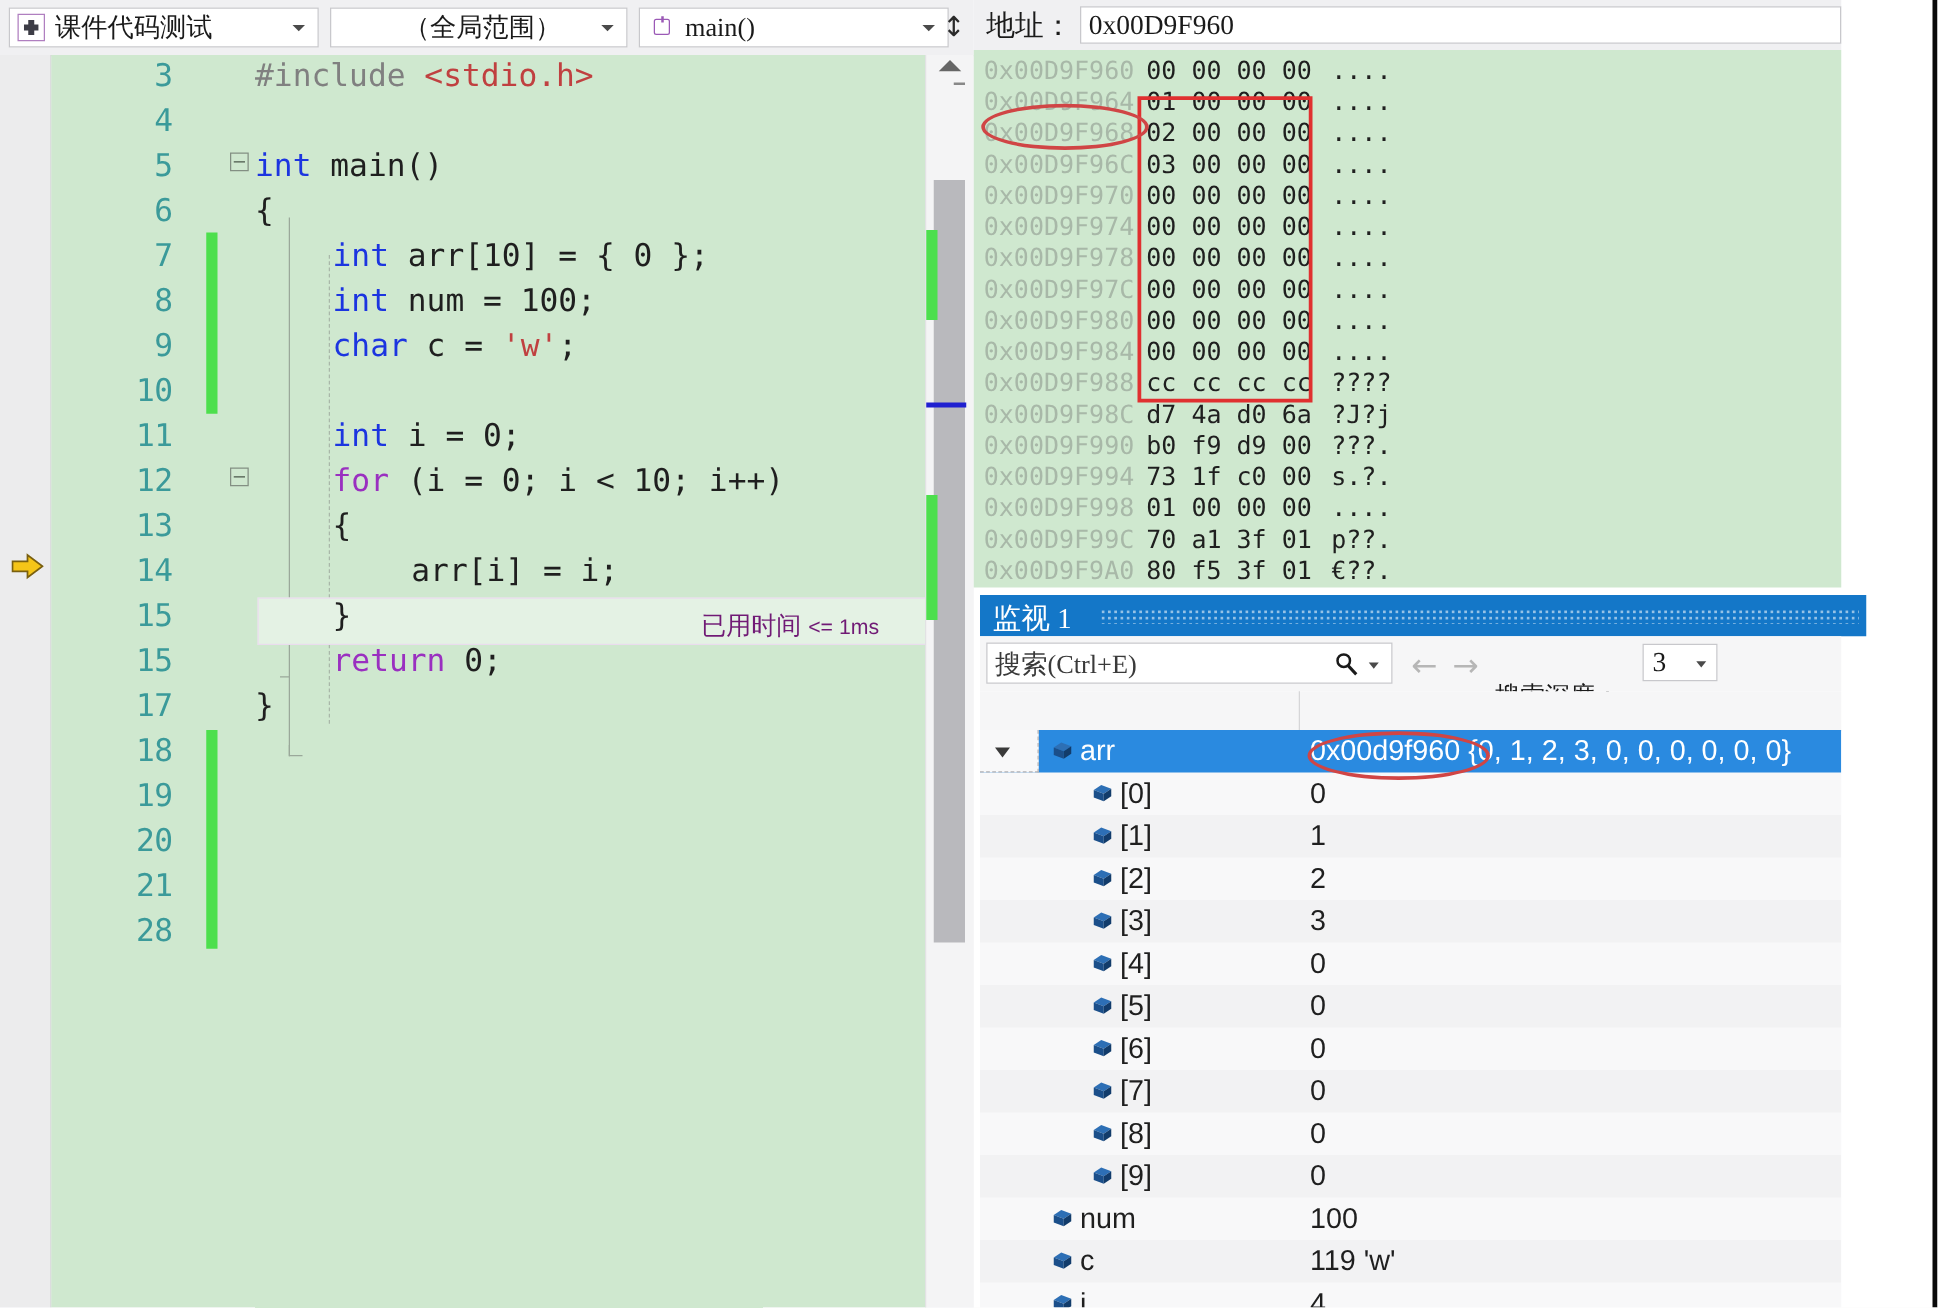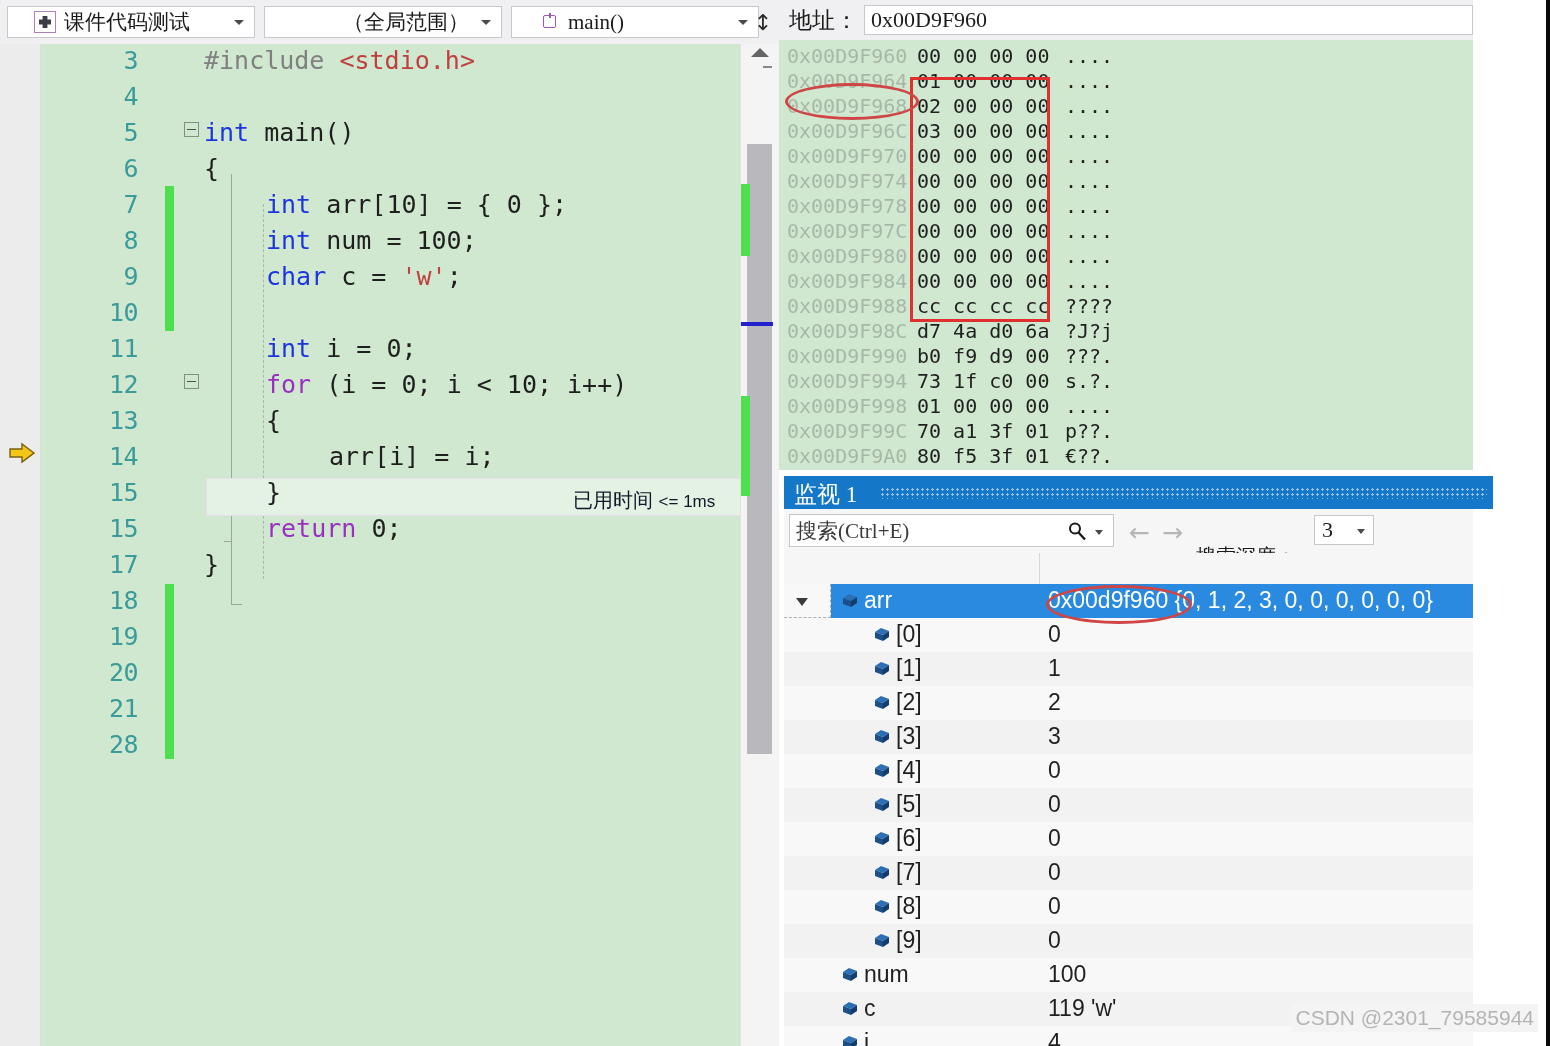--- a/index.html
+++ b/index.html
@@ -28,21 +28,20 @@
     border-bottom: 1px solid #ccccd0;
     display: flex; align-items: center;
   }
   .combo {
     height: 32px;
     background: #ffffff;
     border: 1px solid #c8c8cc;
     display: flex; align-items: center;
     box-sizing: border-box;
     position: relative;
-    padding-left: 20px;
   }
   #combo-project { margin-left: 7px; width: 248px; }
   #combo-scope   { margin-left: 9px; width: 238px; }
   #combo-func    { margin-left: 9px; width: 248px; }
   .combo-label {
     font-family: "Liberation Serif", serif;
     font-size: 21px; color: #1a1a1a;
     white-space: nowrap; overflow: hidden;
     padding-left: 4px;
   }
@@ -155,22 +154,22 @@
   .tok-num { color: #1f1f1f; }
 
   #current-line {
     position: absolute; left: 165px; top: 434px;
     width: 540px; height: 38px;
     background: #e4f2e4;
     border: 1px solid #eadcee;
     box-sizing: border-box;
   }
   #elapsed-tag {
-    position: absolute; left: 532px; top: 443px;
-    font-size: 20px; color: #0f172a;
+    position: absolute; left: 520px; top: 443px;
+    font-size: 20px; color: #701a75;
     font-family: "Liberation Sans", sans-serif;
     white-space: nowrap;
   }
   #elapsed-tag .ms {
     font-size: 17px;
   }
 
   
   #editor-scrollbar {
     position: absolute; right: 0; top: 44px; width: 38px; bottom: 0;
@@ -694,17 +693,16 @@
         <svg class="var-icon" style="left:56px" viewBox="0 0 18 15">
             <polygon points="3,5 9,1 17,4 11,8" fill="#2d6fb5"></polygon>
             <polygon points="3,5 11,8 11,14 3,11" fill="#1b4f8a"></polygon>
             <polygon points="11,8 17,4 17,10 11,14" fill="#123c6b"></polygon>
           </svg>
         <span class="wrow-name" style="left:80px">i</span>
         <span class="wrow-val">4</span>
       </div>
     </div>
 
-    <div id="csdn-watermark">CSDN @2301_79585944</div>
   </div>
 
   <div id="right-edge"></div>
 </div>
 
 </body></html>

